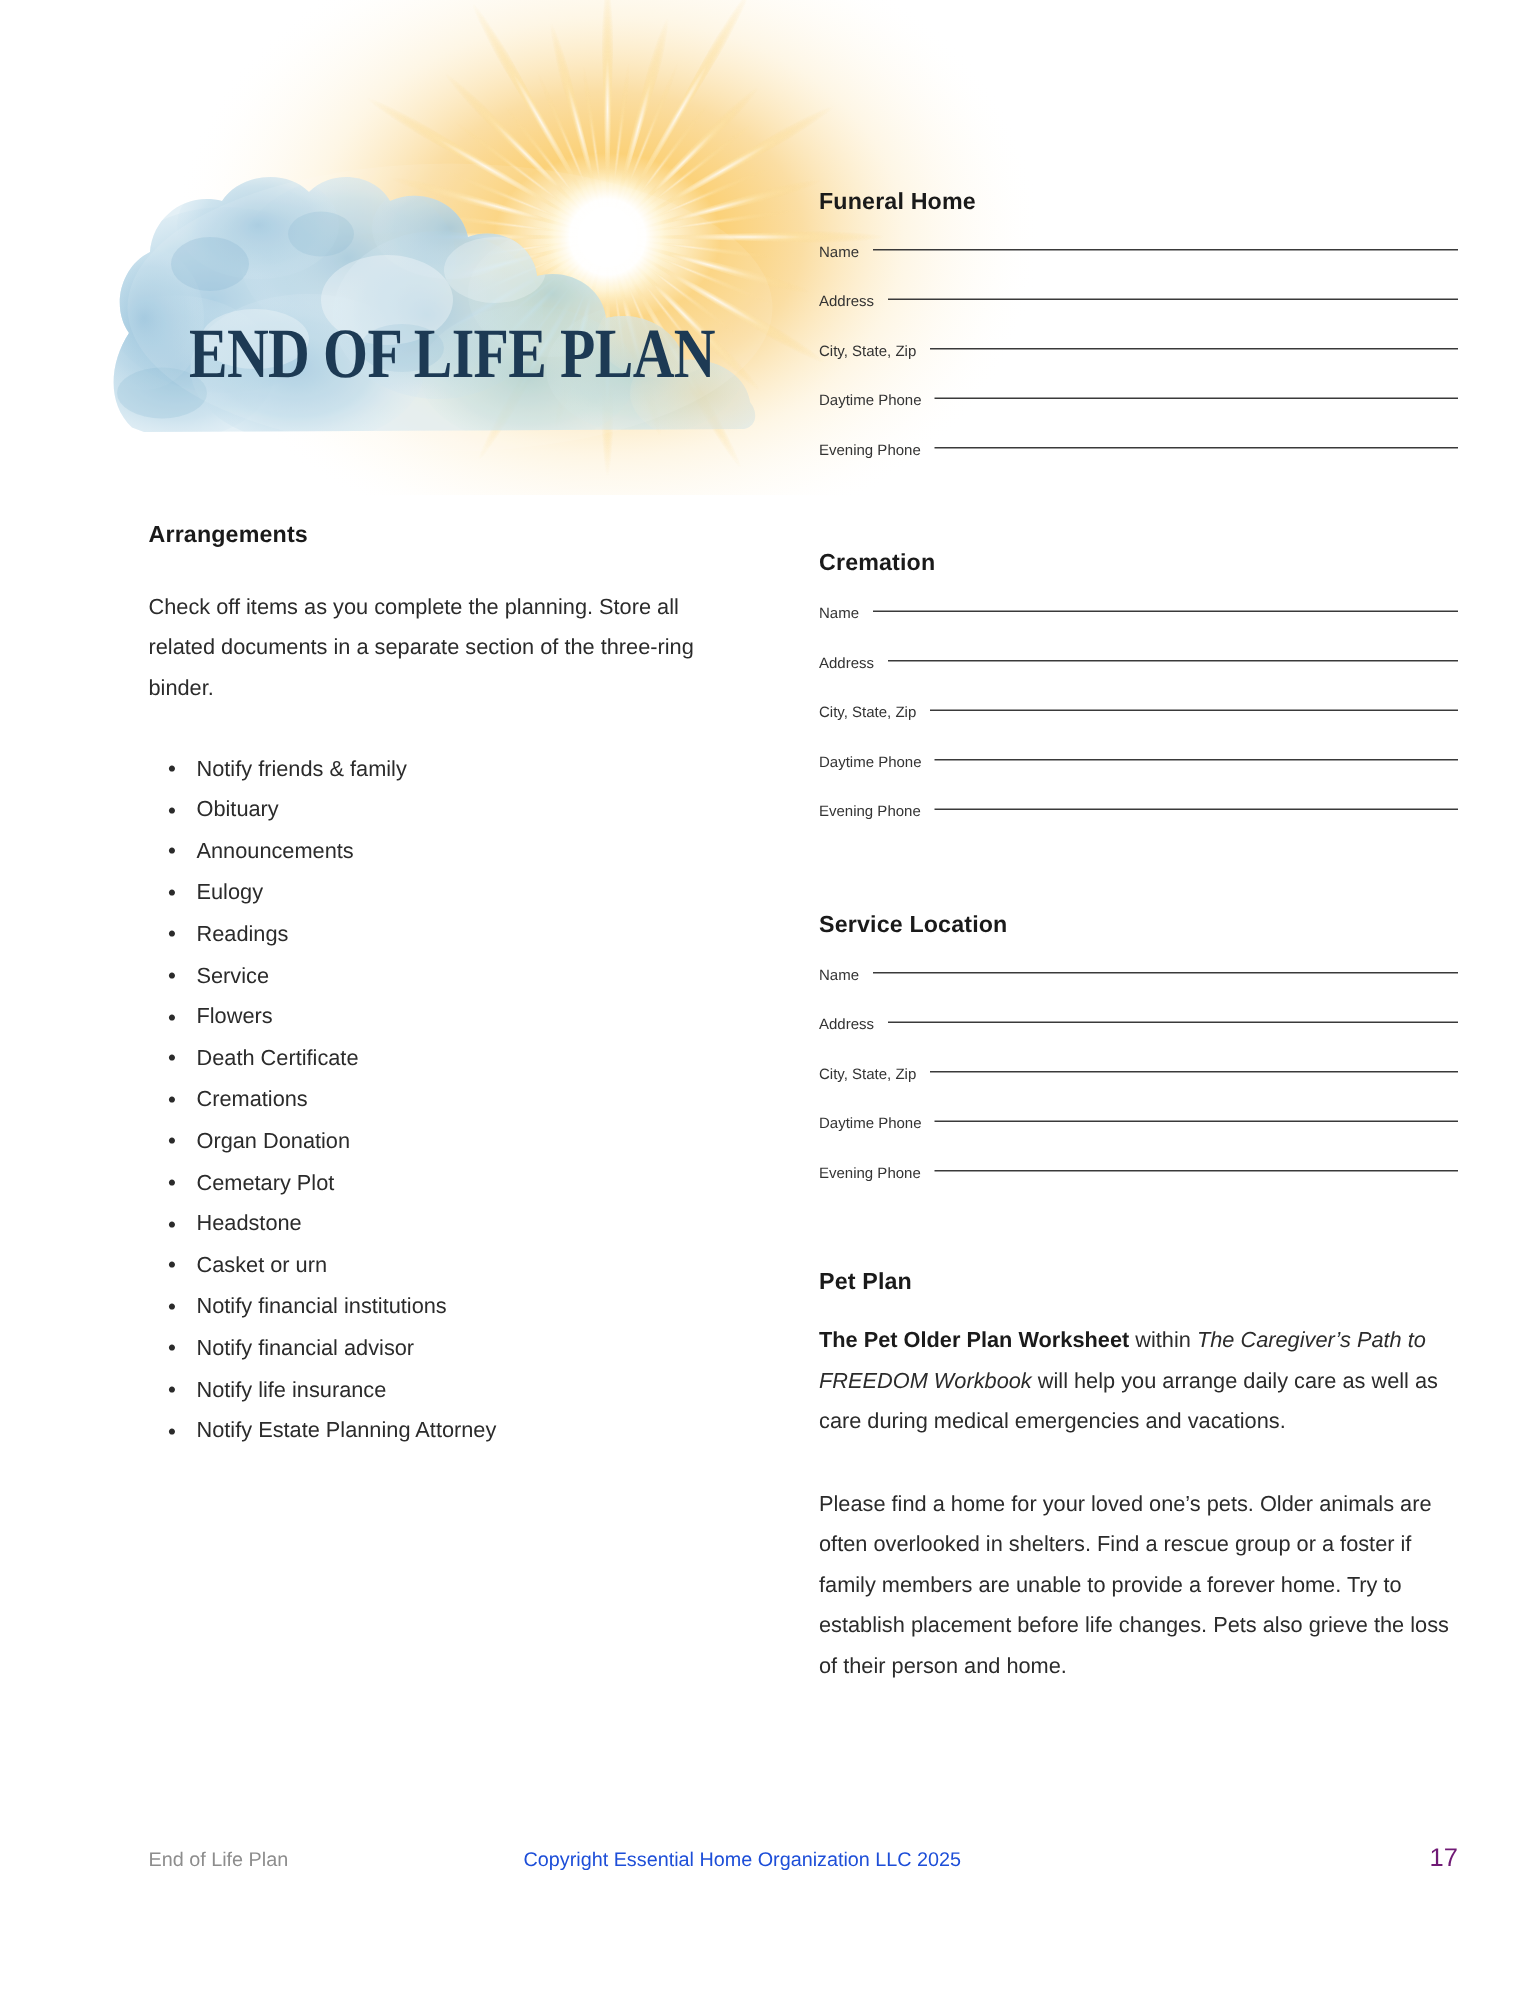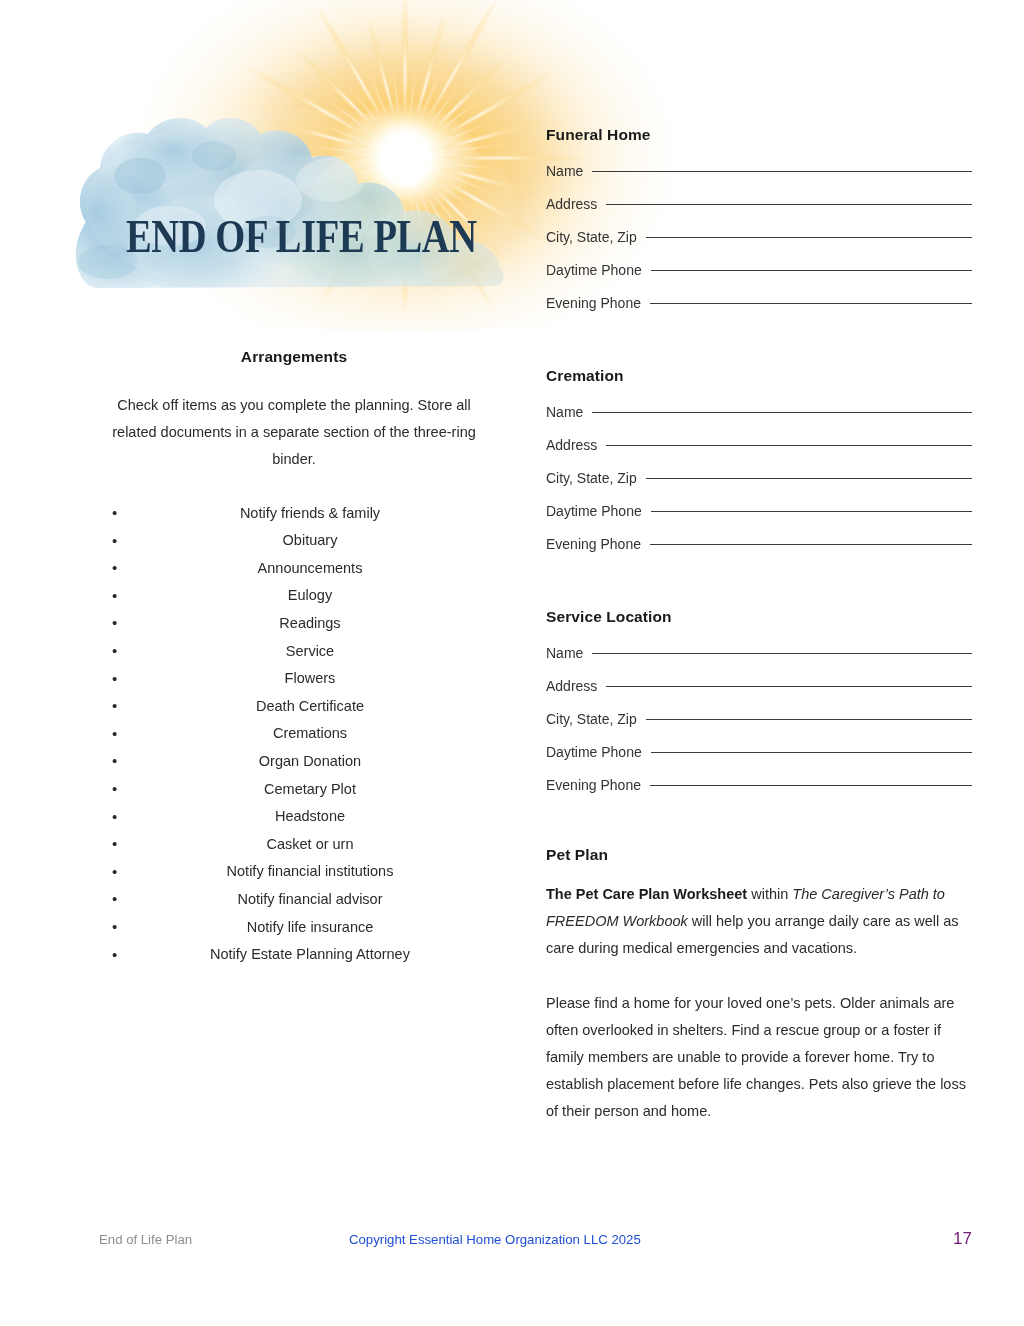--- a/index.html
+++ b/index.html
@@ -46,21 +46,20 @@
     transform-origin: left center;
     white-space: nowrap;
   }
 
   
   .col-left {
     position: absolute;
     left: 99px;
     top: 348px;
     width: 390px;
-    text-align: center;
   }
   .col-right {
     position: absolute;
     left: 546px;
     top: 126px;
     width: 426px;
   }
 
   
   .section-heading {
@@ -103,21 +102,21 @@
   }
 
   
   .field-rows { margin: 0; }
   .field-row {
     display: flex;
     align-items: baseline;
     height: 33px;
   }
   .field-label {
-    font-size: 14px;
+    font-size: 10px;
     color: #333333;
     white-space: nowrap;
     flex: 0 0 auto;
   }
   .field-rule {
     flex: 1 1 auto;
     height: 0;
     border-bottom: 1.4px solid #3a3a3a;
     margin-left: 9px;
     position: relative;
@@ -409,21 +408,21 @@
         </div>
         <div class="field-row">
           <span class="field-label">Evening Phone</span>
           <span class="field-rule"></span>
         </div>
       </div>
 
     <h2 class="section-heading" style="margin-top:36px;">Pet Plan</h2>
 
     <p class="body-par" style="margin-top:17px;">
-      <b>The Pet Care Plan Worksheet</b><span> within </span><i>The Caregiver’s Path to FREEDOM Workbook</i><span> will help you arrange daily care as well as care during medical emergencies and vacations.</span>
+      <b>The Pet Older Plan Worksheet</b><span> within </span><i>The Caregiver’s Path to FREEDOM Workbook</i><span> will help you arrange daily care as well as care during medical emergencies and vacations.</span>
     </p>
 
     <p class="body-par" style="margin-top:27px;">Please find a home for your loved one’s pets. Older animals are often overlooked in shelters. Find a rescue group or a foster if family members are unable to provide a forever home. Try to establish placement before life changes. Pets also grieve the loss of their person and home.</p>
 
   </div>
 
   <div class="footer">
     <span class="footer-left">End of Life Plan</span>
     <span class="footer-center">Copyright Essential Home Organization LLC 2025</span>
     <span class="footer-page">17</span>

